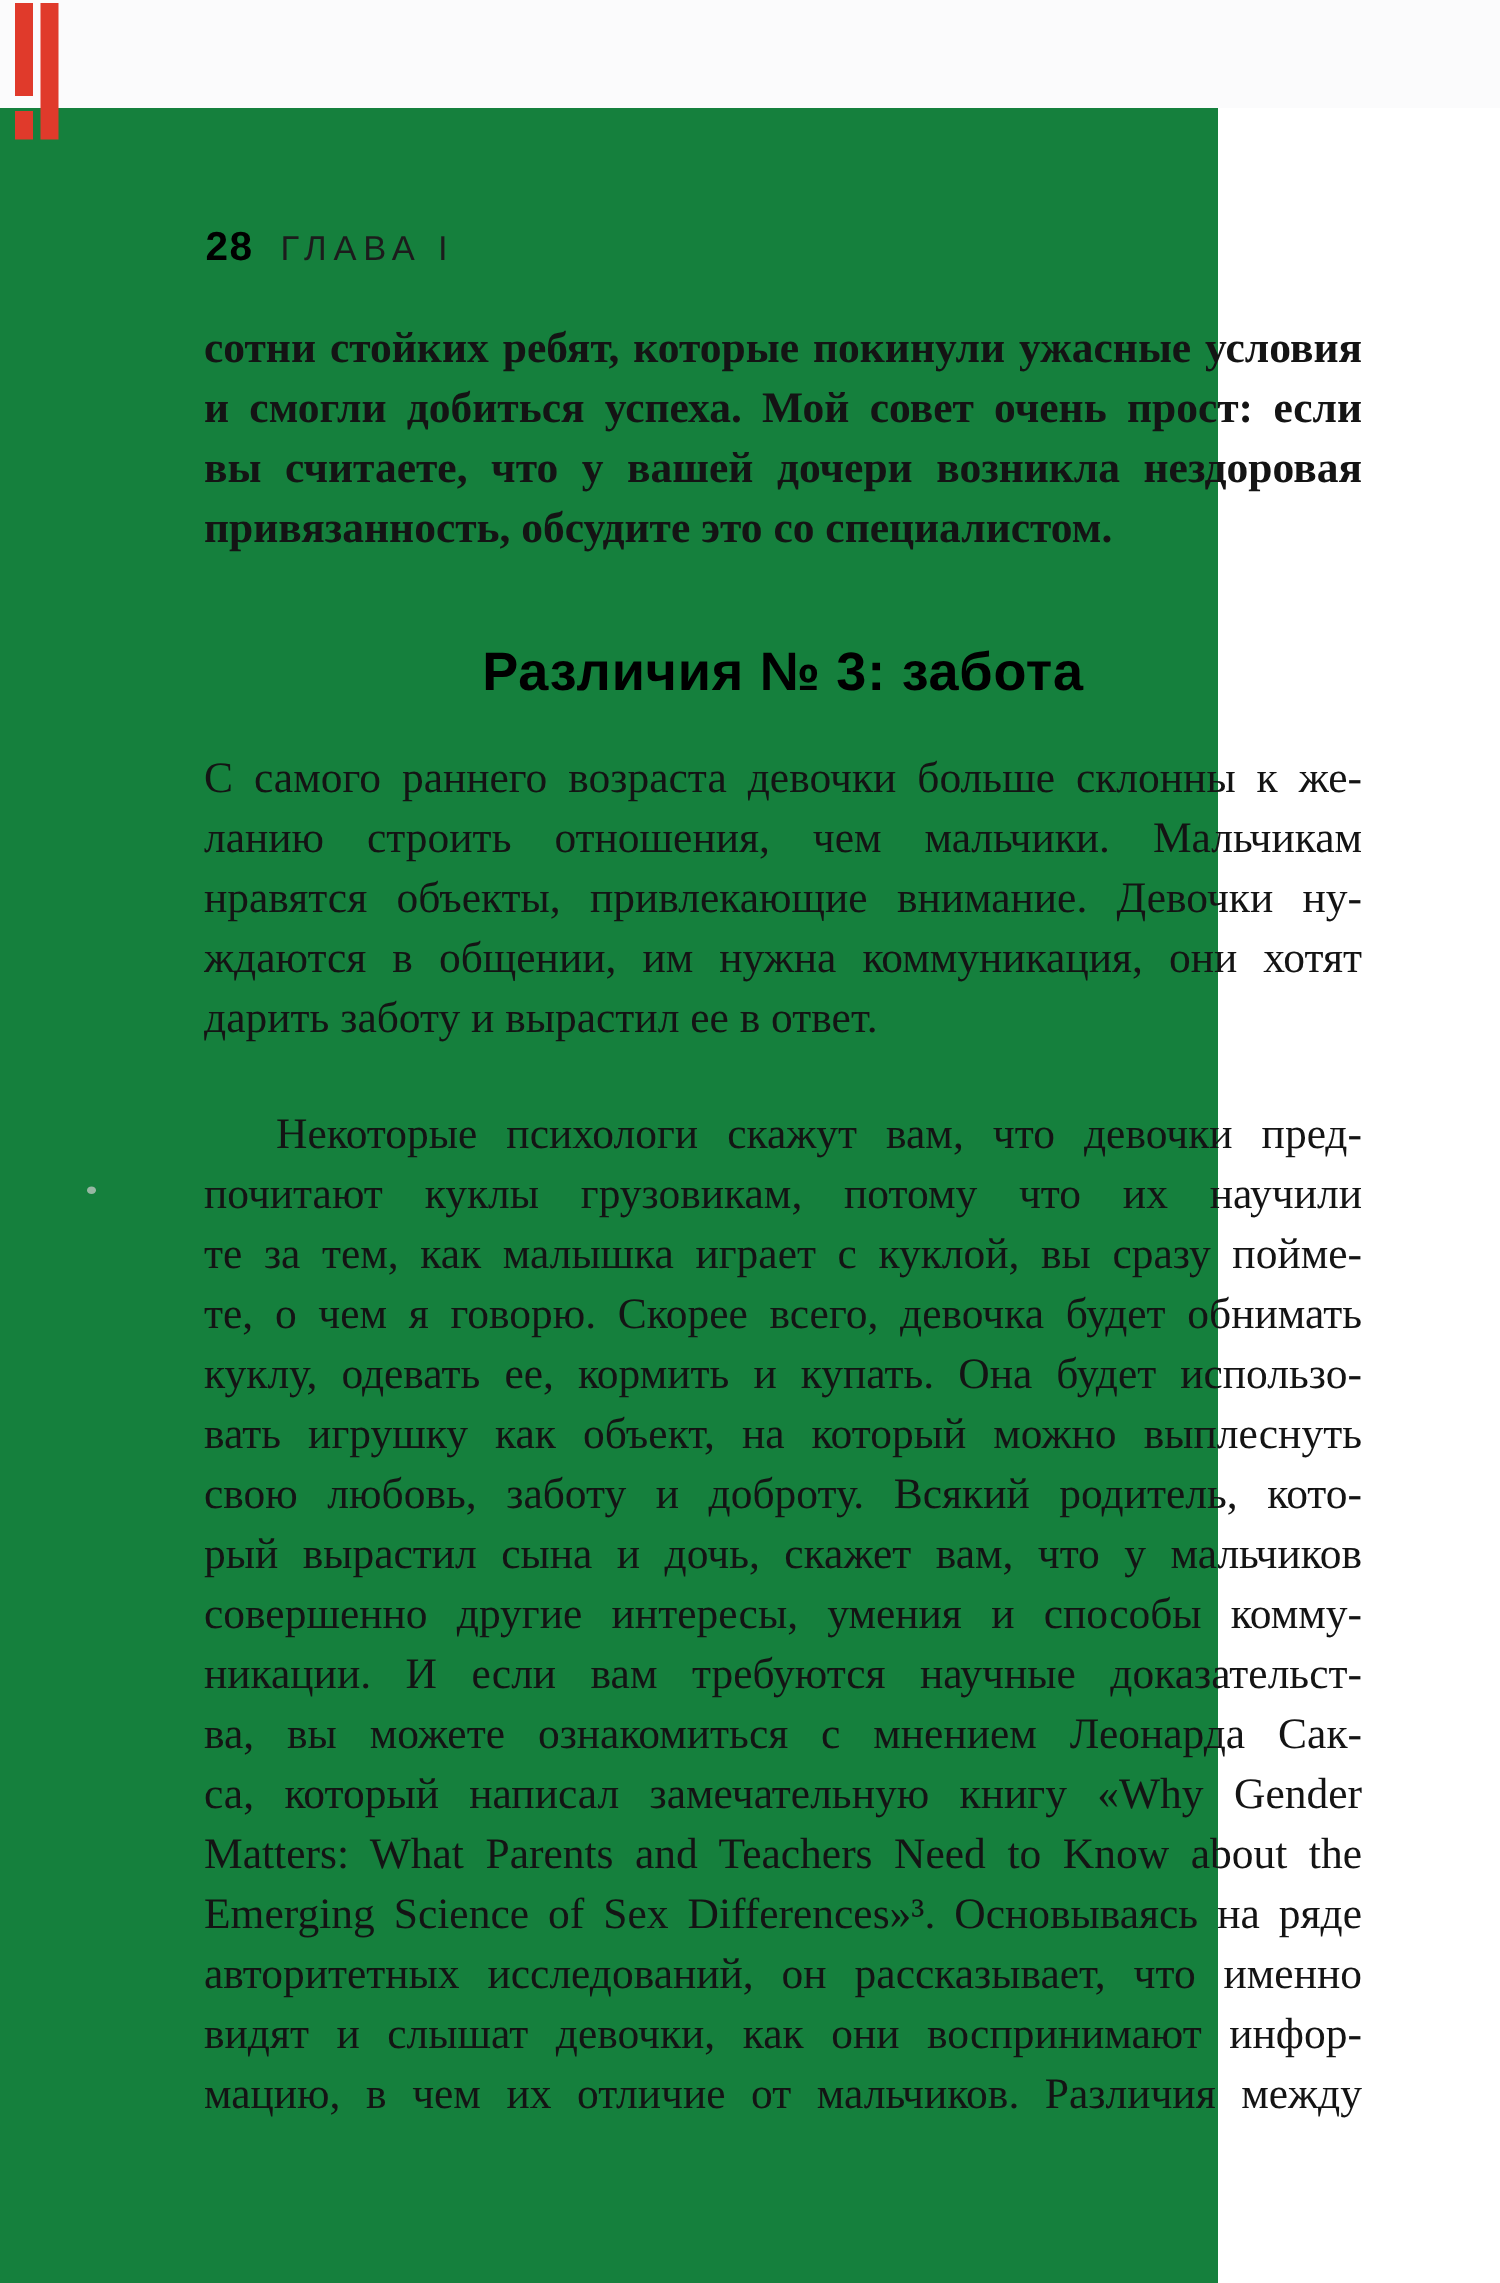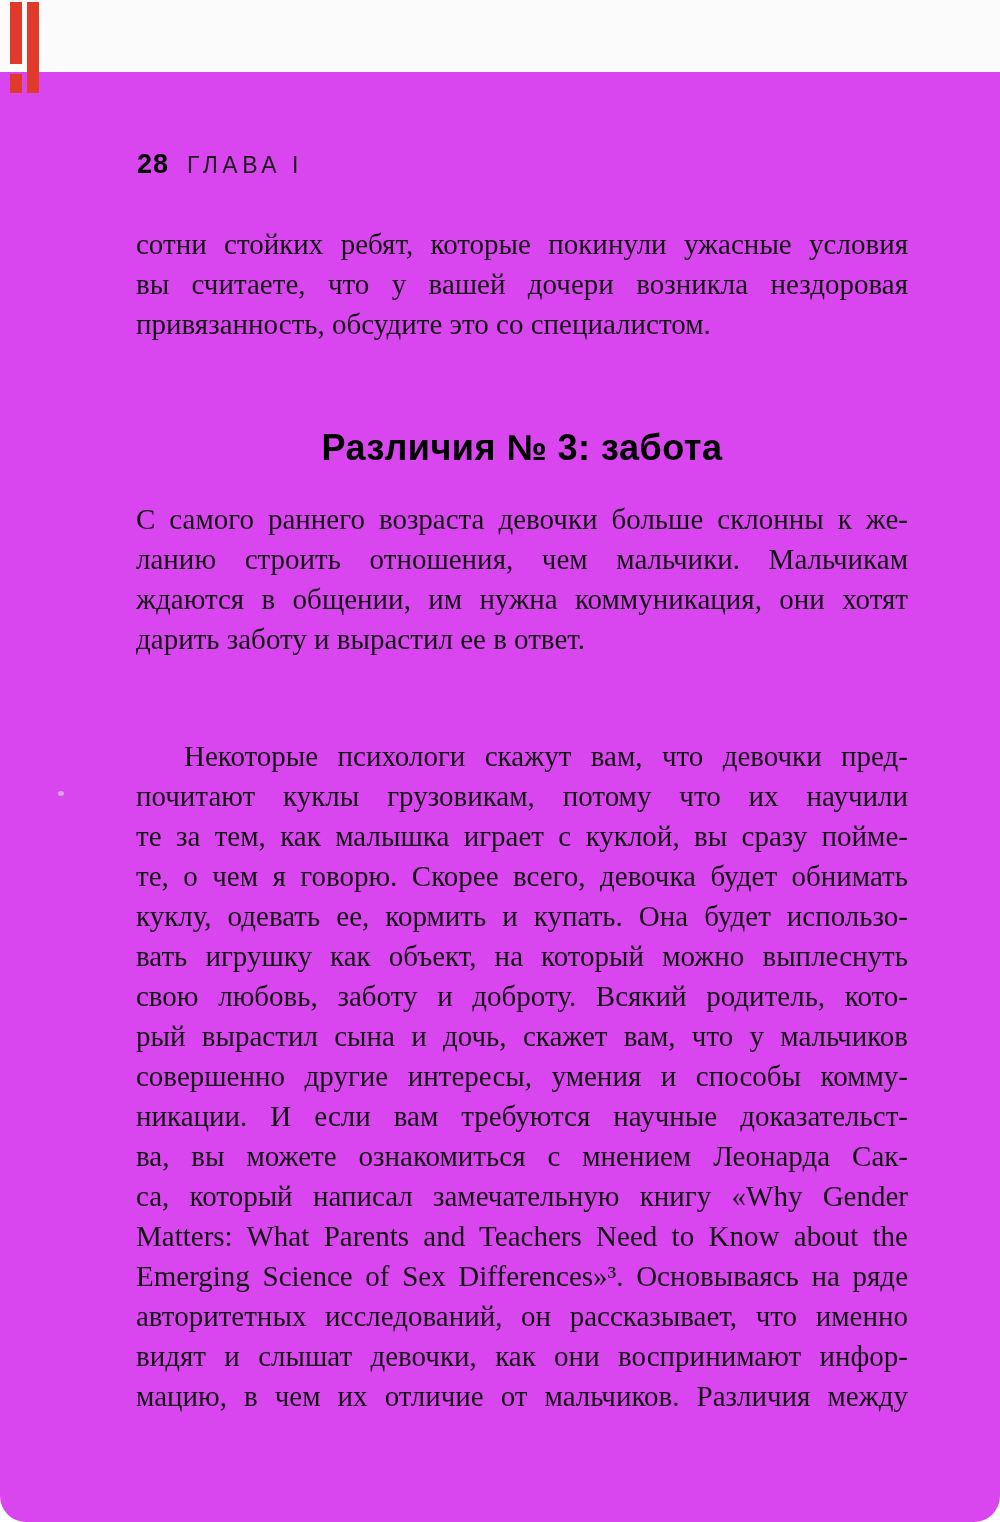--- a/index.html
+++ b/index.html
@@ -5,23 +5,22 @@
   html, body { margin: 0; padding: 0; }
   body {
     width: 1000px; height: 1522px;
     background: #ffffff;
     font-family: "Liberation Serif", serif;
     position: relative;
     overflow: hidden;
   }
   .page {
     position: absolute; left: 0; top: 0;
-    width: 1000px; height: 1522px;
-    background: #d946ef;
-    border-radius: 26px;
+    width: 812px; height: 1522px;
+    background: #15803d;
   }
   .top-tint {
     position: absolute; left: 0; top: 0;
     width: 1000px; height: 72px;
     background: #fbfbfc;
   }
   
   .mark { position: absolute; background: #e03a2b; }
   .mark-a { left: 10px; top: 2px;  width: 12px; height: 62px; }
   .mark-b { left: 27px; top: 2px;  width: 12px; height: 91px; }
@@ -50,21 +49,21 @@
     font-family: "Liberation Sans", sans-serif;
     font-weight: 700; font-size: 36px; color: #000;
     letter-spacing: 0.5px;
     white-space: nowrap;
   }
   .para {
     position: absolute; left: 136px; width: 772px;
     font-size: 29px; line-height: 40px;
     color: #141414;
   }
-  .para-1 { top: 224px; }
+  .para-1 { top: 212px; font-weight: bold; }
   .para-2 { top: 499px; }
   .para-3 { top: 700px; margin-top: 36px; }
   .line {
     height: 40px; overflow: hidden;
     text-align: justify;
     text-align-last: justify;
   }
   .line.last { text-align-last: left; }
   .line.indent { text-indent: 48px; }
 </style>
@@ -82,27 +81,29 @@
 
   <div class="page-header">
     <span class="page-number">28</span>
     <span class="chapter">ГЛАВА I</span>
   </div>
 
   <div class="section-heading">Различия № 3: забота</div>
 
   <div class="para para-1">
     <div class="line">сотни стойких ребят, которые покинули ужасные условия</div>
+    <div class="line">и смогли добиться успеха. Мой совет очень прост: если</div>
     <div class="line">вы считаете, что у вашей дочери возникла нездоровая</div>
     <div class="line last">привязанность, обсудите это со специалистом.</div>
   </div>
 
   <div class="para para-2">
     <div class="line">С самого раннего возраста девочки больше склонны к же-</div>
     <div class="line">ланию строить отношения, чем мальчики. Мальчикам</div>
+    <div class="line">нравятся объекты, привлекающие внимание. Девочки ну-</div>
     <div class="line">ждаются в общении, им нужна коммуникация, они хотят</div>
     <div class="line last">дарить заботу и вырастил ее в ответ.</div>
   </div>
 
   <div class="para para-3">
     <div class="line indent">Некоторые психологи скажут вам, что девочки пред-</div>
     <div class="line">почитают куклы грузовикам, потому что их научили</div>
     <div class="line">те за тем, как малышка играет с куклой, вы сразу пойме-</div>
     <div class="line">те, о чем я говорю. Скорее всего, девочка будет обнимать</div>
     <div class="line">куклу, одевать ее, кормить и купать. Она будет использо-</div>

